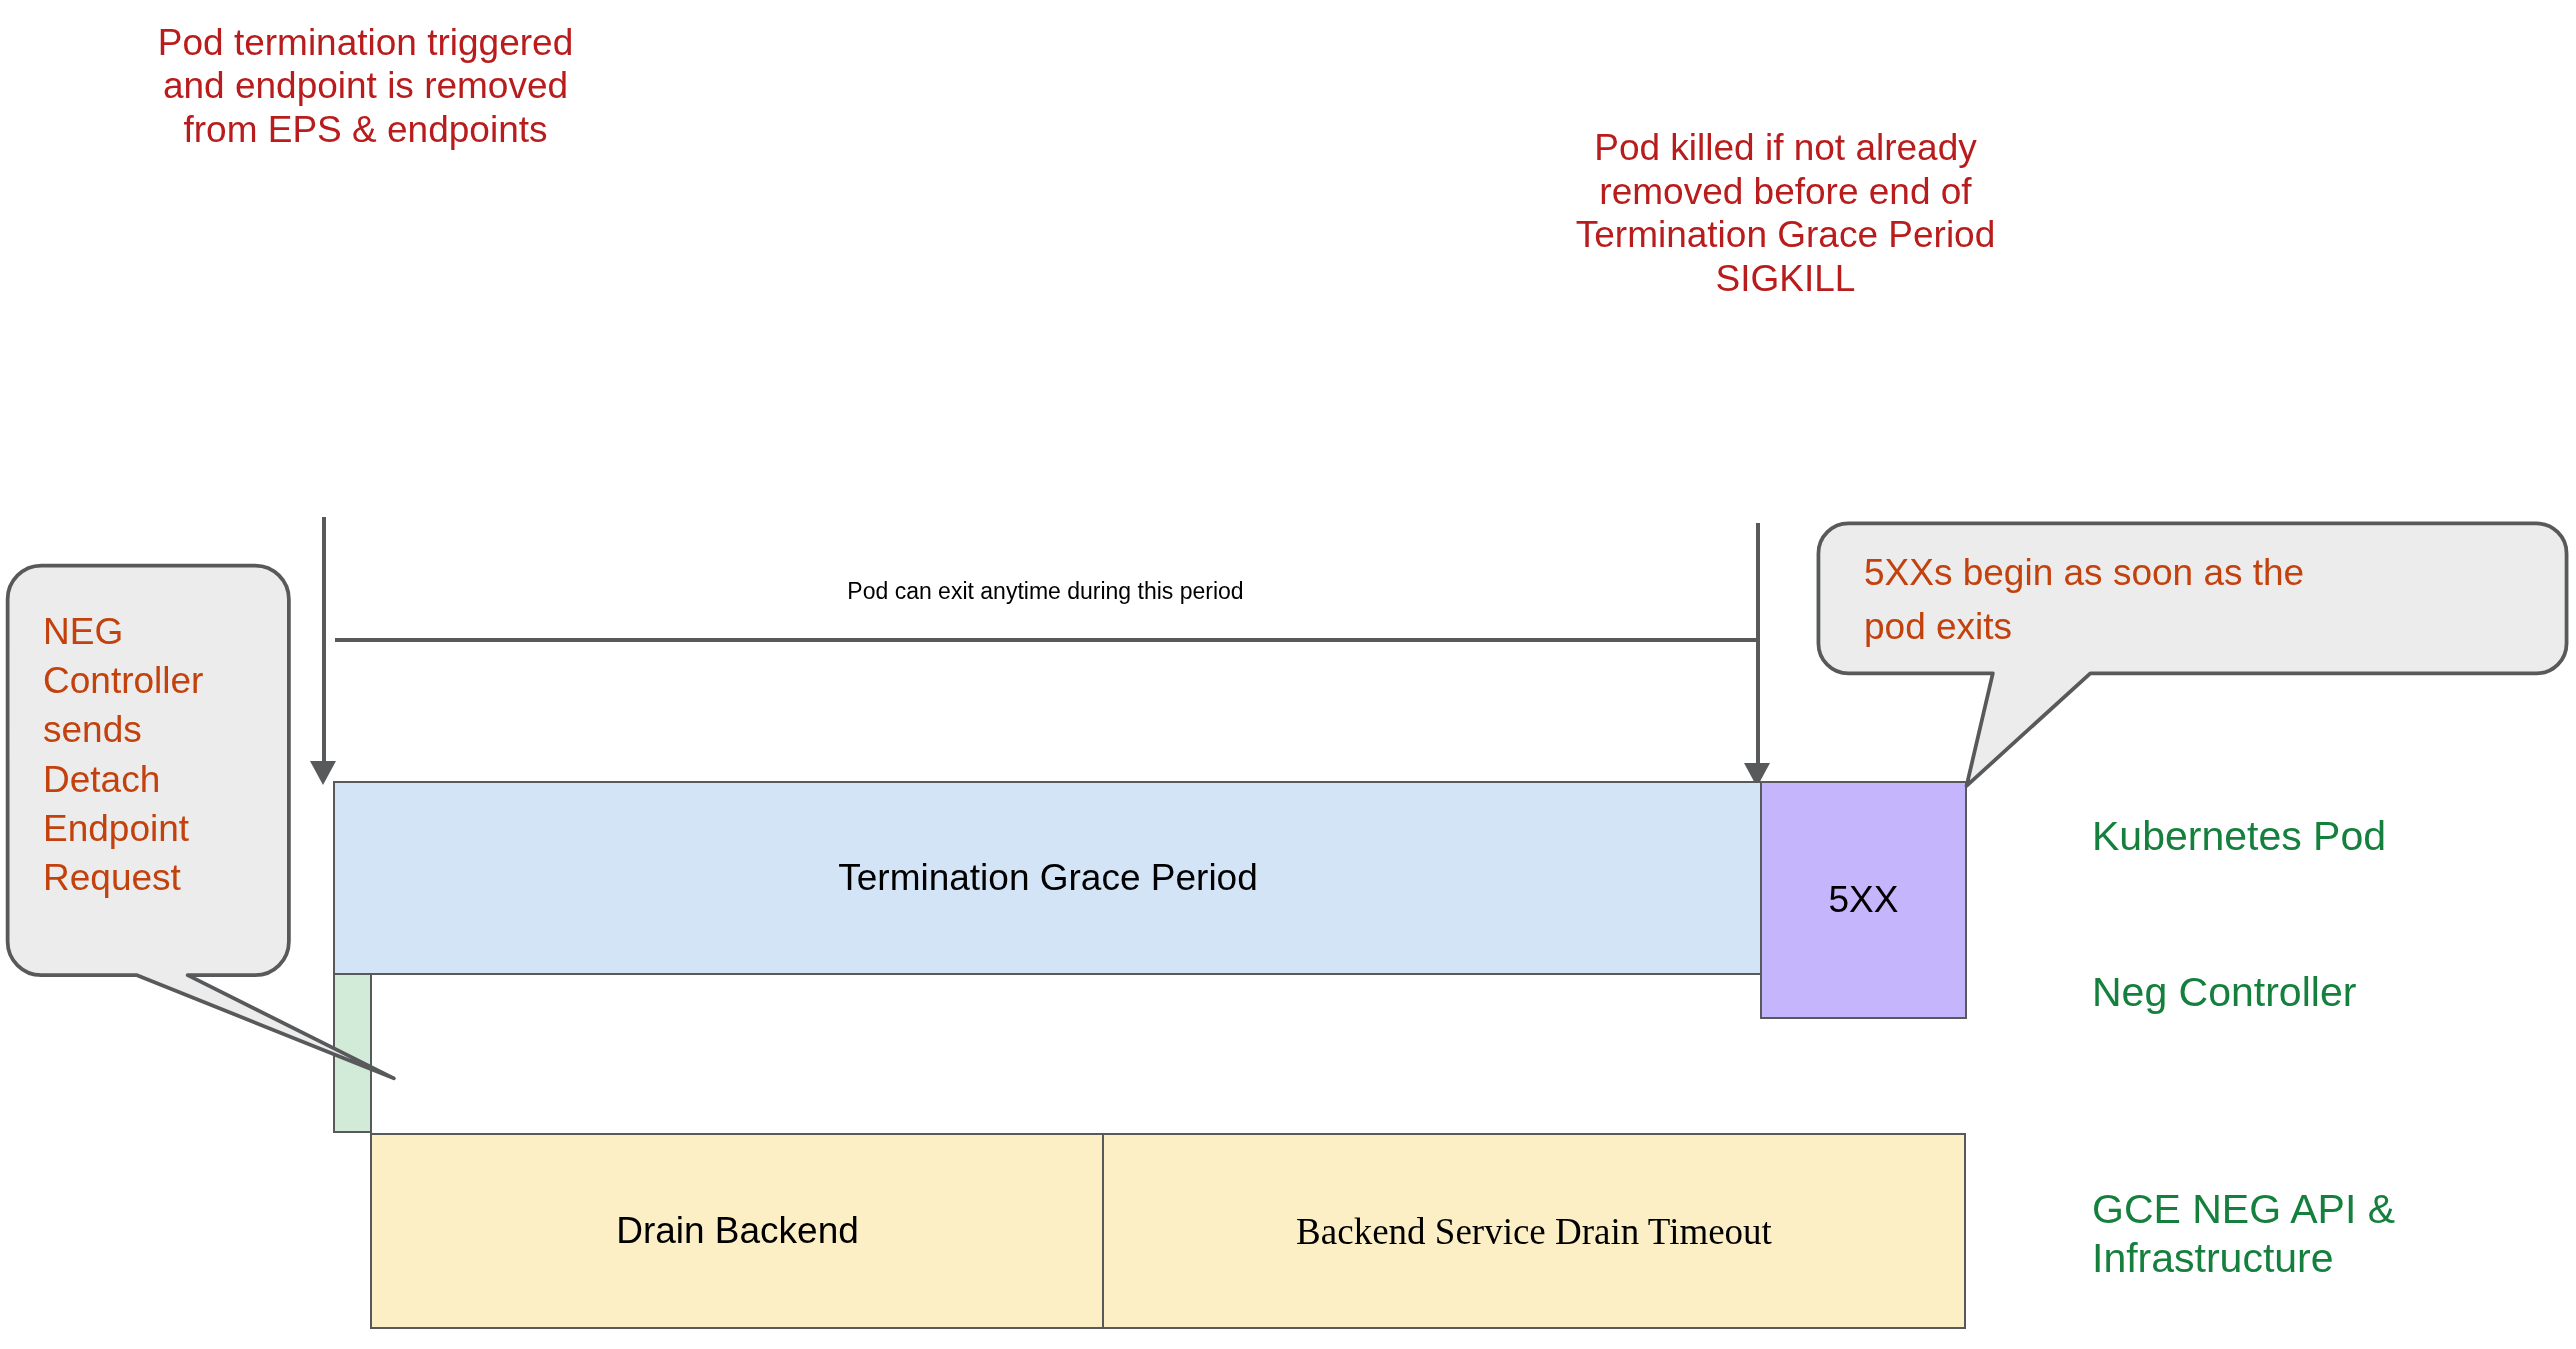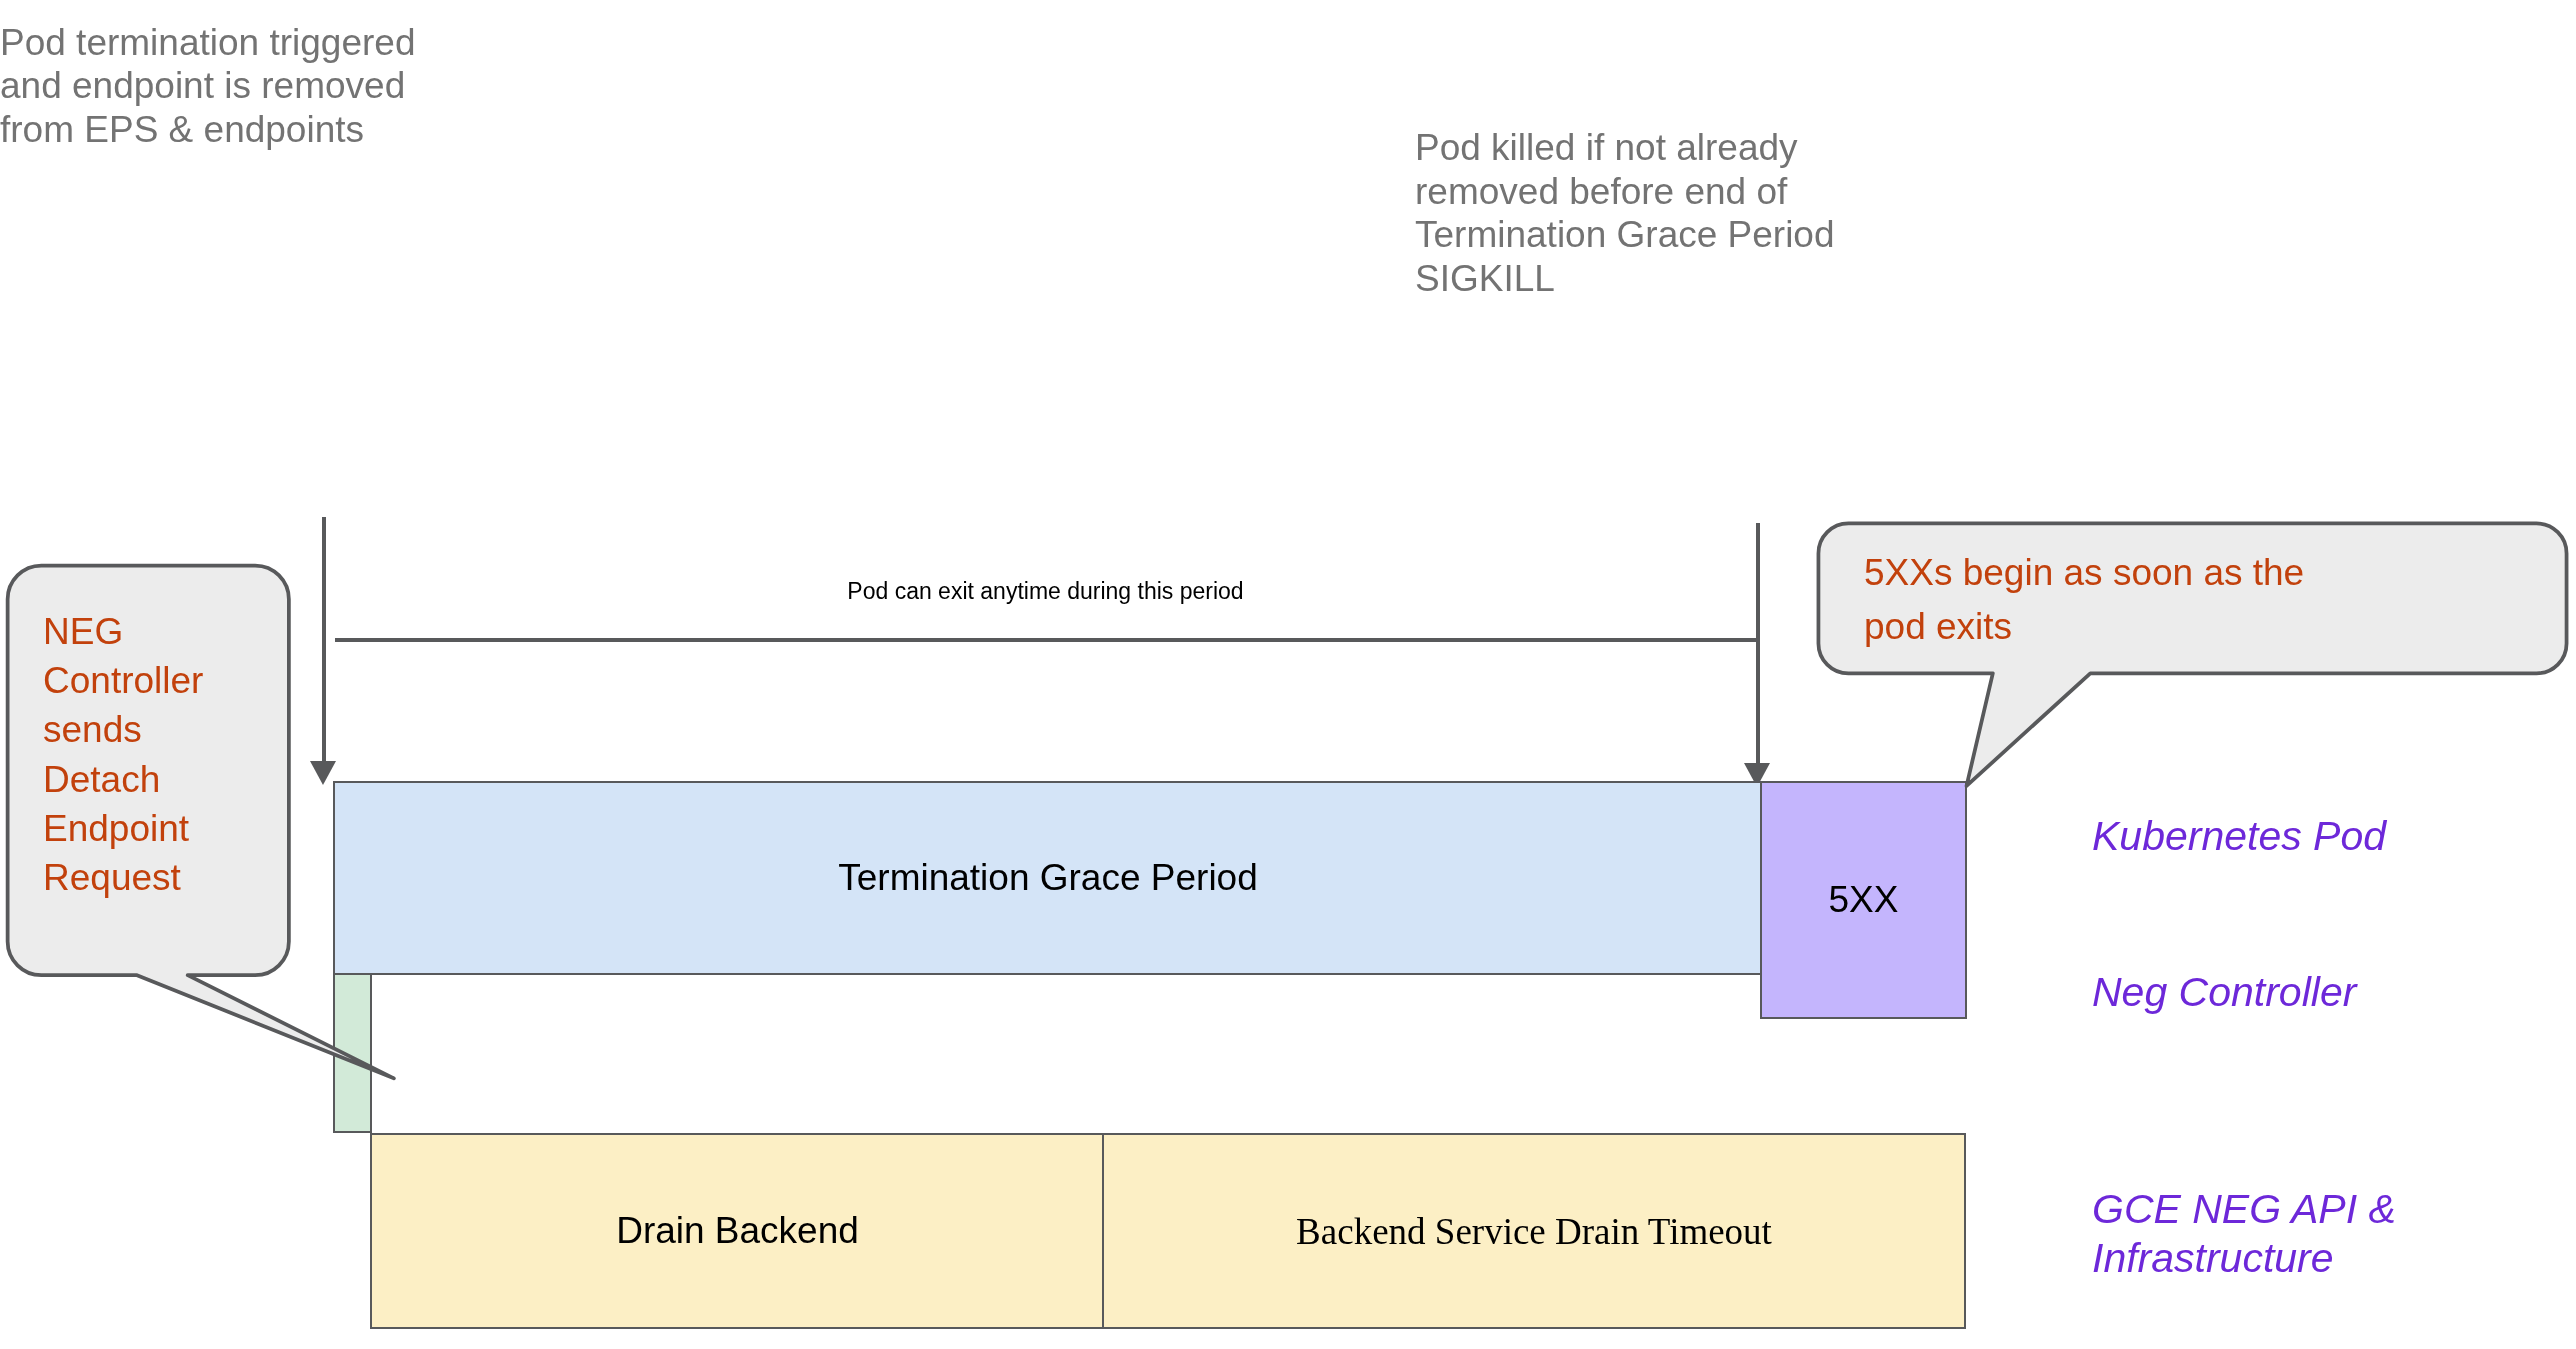--- a/index.html
+++ b/index.html
@@ -16,24 +16,24 @@
     position: relative;
     width: 2576px;
     height: 1350px;
     overflow: hidden;
     background: #ffffff;
   }
 
   
   .annot {
     position: absolute;
-    text-align: left;
+    text-align: center;
     font-size: 37px;
     line-height: 1.18;
-    color: #737373;
+    color: #b91c1c;
     white-space: pre-line;
   }
   #annot-left-1  { left: 0px;    top: 20.6px;  width: 731px; }
   #annot-left-2  { left: 0px;    top: 266px; width: 731px; }
   #annot-right-1 { left: 1415px; top: 126px; width: 741px; }
 
   
   .vline {
     position: absolute;
     width: 3.7px;
@@ -111,23 +111,22 @@
     background: #fcefc5;
     font-size: 37px;
     font-family: Liberation Serif, serif;
   }
 
   
   .lane-label {
     position: absolute;
     font-size: 41px;
     line-height: 1.2;
-    color: #6d28d9;
+    color: #15803d;
     white-space: pre-line;
-    font-style: italic;
   }
   #lane-label-pod   { left: 2092px; top: 812px;  width: 469px; }
   #lane-label-neg   { left: 2092px; top: 968px; width: 469px; }
   #lane-label-gce   { left: 2092px; top: 1185px; width: 469px; }
 
   
   .callout-svg {
     position: absolute;
     overflow: visible;
   }

